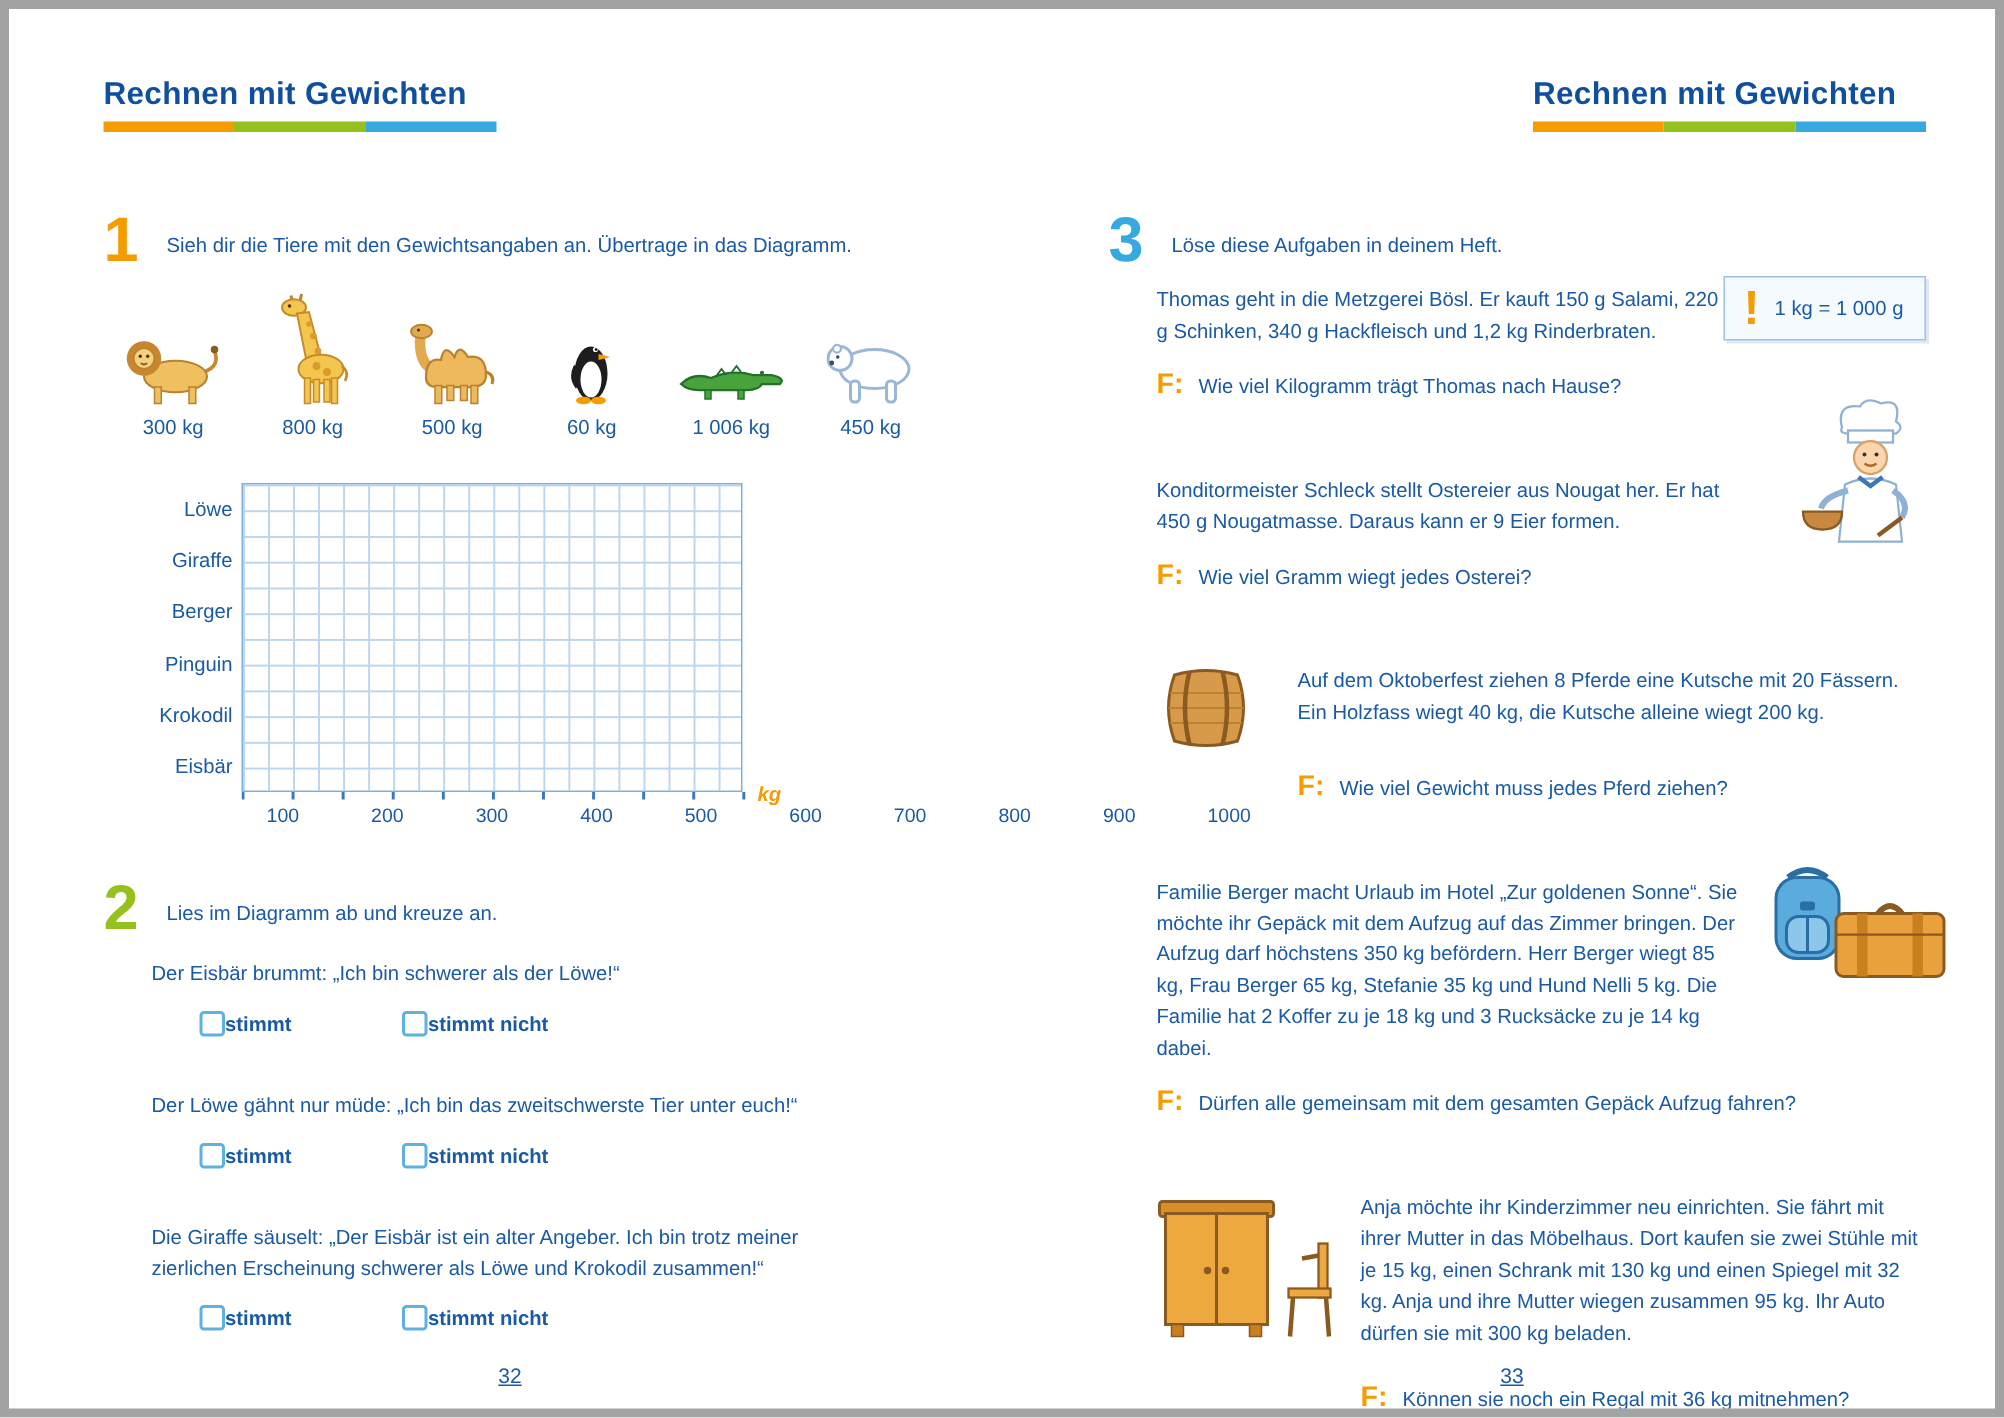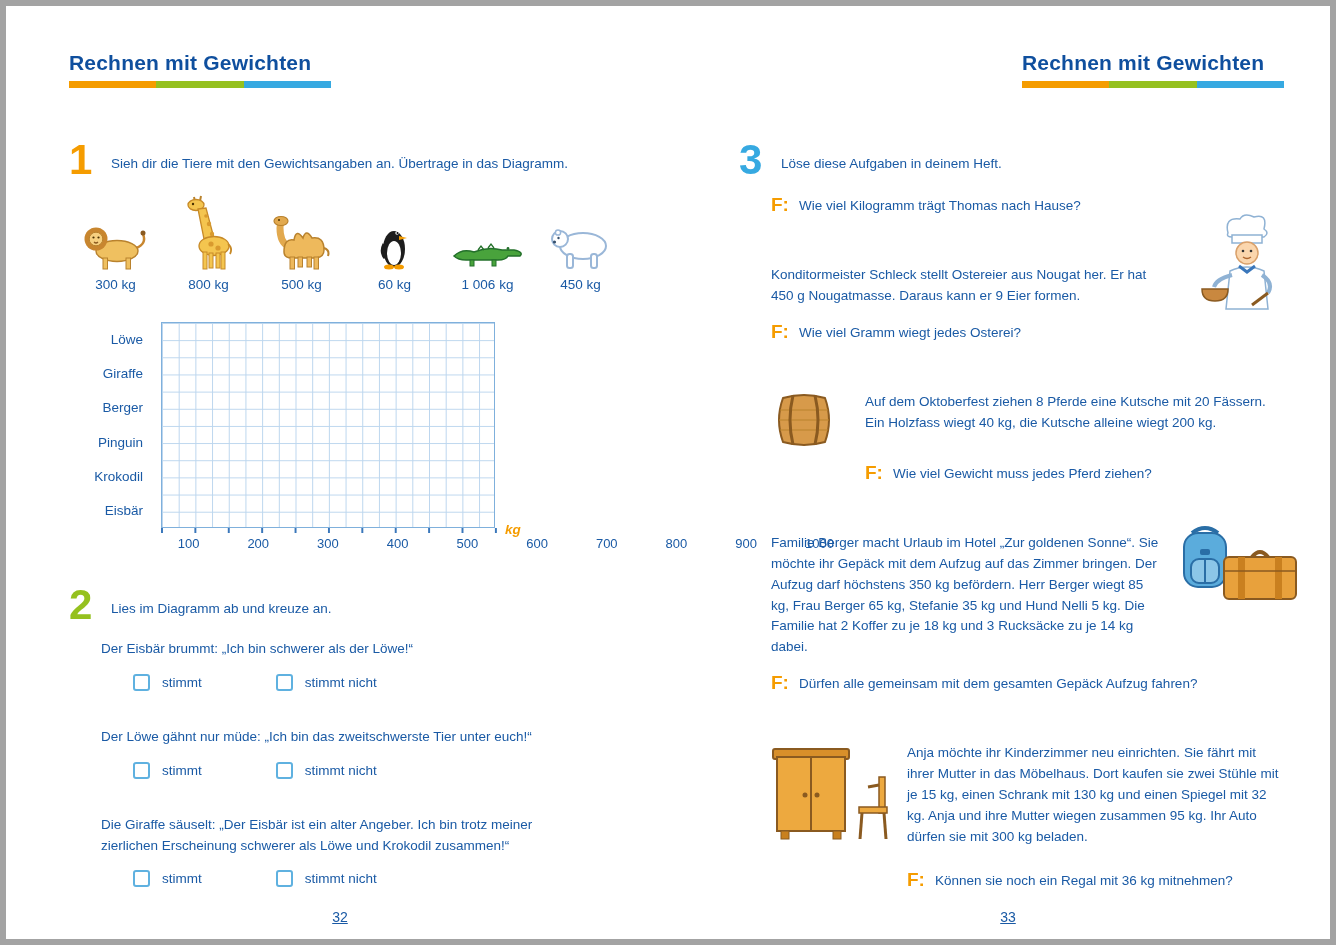--- a/index.html
+++ b/index.html
@@ -28,42 +28,42 @@
   .ex-instr { font-size:13.5px; padding-top:16px; }
 
   
   .animals { display:flex; margin-top:12px; }
   .animal { width:93px; display:flex; flex-direction:column; align-items:center; }
   .animal .pic { height:78px; display:flex; align-items:flex-end; justify-content:center; }
   .animal .weight { margin-top:7px; font-size:13.5px; }
 
   
   .chart { display:flex; margin-top:30px; }
-  .y-labels { width:92px; padding-right:18px; display:flex; flex-direction:column; }
+  .y-labels { width:92px; padding-right:6px; display:flex; flex-direction:column; }
   .y-labels div { height:34.33px; display:flex; align-items:center; justify-content:flex-end; font-size:13.5px; }
   .grid-wrap { position:relative; }
   .grid {
     width:334px; height:206px; background:#fff;
     border:1px solid #7fb0dc;
     background-image:
       linear-gradient(to right, #bcd6ee 1px, transparent 1px),
       linear-gradient(to bottom, #bcd6ee 1px, transparent 1px);
     background-size:16.7px 17.17px;
   }
   .ticks { width:338px; height:5px; background-image:linear-gradient(to right, #3a77bb 2px, transparent 2px); background-size:33.4px 5px; }
   .x-labels { display:flex; width:334px; padding-left:16.7px; margin-top:3px;gap:48px; }
   .x-labels span { width:33.4px; text-align:center; font-size:13px; }
   .kg-unit { position:absolute; left:344px; top:200px; color:#f59c00; font-weight:bold; font-size:13.5px;font-style:italic; }
 
   
   .statement { width:478px; margin-left:32px; font-size:13.5px; line-height:1.55; }
   .st1 { margin-top:14px; }
   .st-next { margin-top:36px; }
   .cb-row { display:flex; gap:74px; margin:14px 0 0 64px; }
-  .cb { display:flex; align-items:center; gap:12px; font-size:13.5px; cursor:pointer; }
+  .cb { display:flex; align-items:center; gap:0; font-size:13.5px; cursor:pointer;font-weight:bold; }
   .box { width:17px; height:17px; border:2px solid #5fb1e0; border-radius:3px; background:#fff; flex:0 0 auto; }
 
   .page-num { position:absolute; bottom:26px; left:0; width:100%; text-align:center; font-size:14px; color:#1a5aa5;text-decoration:underline; }
 
   
   .r-content { margin-left:32px; }
   .prob-row { display:flex; margin-top:51px; position:relative; }
   .prob-row.first { margin-top:10px; justify-content:space-between; }
   .ptext { font-size:13.5px; line-height:1.55; }
   .w385 { width:388px; } .w380 { width:382px; } .w420 { width:422px; }
@@ -286,20 +286,27 @@
       </div>
     </div>
 
     <div class="ex-row">
       <div class="ex-num c3">3</div>
       <div class="ex-instr">Löse diese Aufgaben in deinem Heft.</div>
     </div>
 
     <div class="r-content">
 
+      <div class="prob-row first">
+        <div class="ptext w385">Thomas geht in die Metzgerei Bösl. Er kauft 150 g Salami, 220 g Schinken, 340 g Hackfleisch und 1,2 kg Rinderbraten.</div>
+        <div class="info-box">
+          <span class="excl">!</span>
+          <span class="info-text">1 kg = 1 000 g</span>
+        </div>
+      </div>
       <div class="fq">
         <span class="f-label">F:</span>
         <span class="fq-text">Wie viel Kilogramm trägt Thomas nach Hause?</span>
       </div>
 
       <div class="prob-row">
         <div class="ptext w380">Konditormeister Schleck stellt Ostereier aus Nougat her. Er hat 450 g Nougatmasse. Daraus kann er 9 Eier formen.</div>
         <div class="chef-abs">
           <svg width="96" height="120" viewBox="0 0 96 120">
             <path d="M34 20 Q30 4 46 6 Q50 -1 60 4 Q74 0 70 16 Q76 20 70 24 L38 24 Q32 24 34 20 Z" fill="#fff" stroke="#8fb2d4" stroke-width="1.5"></path>

